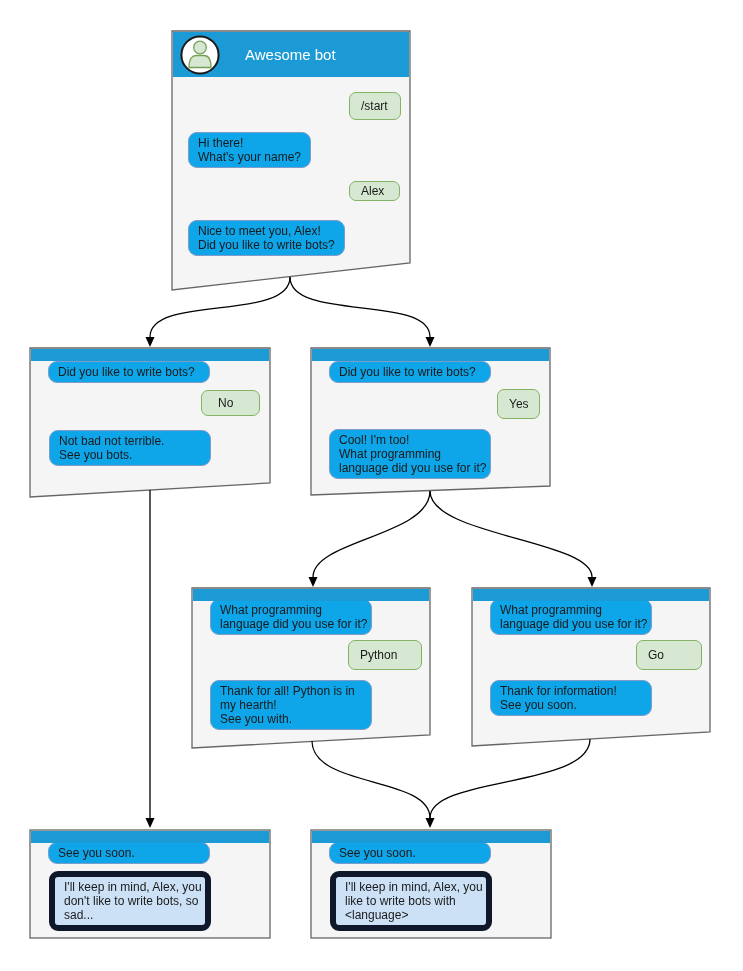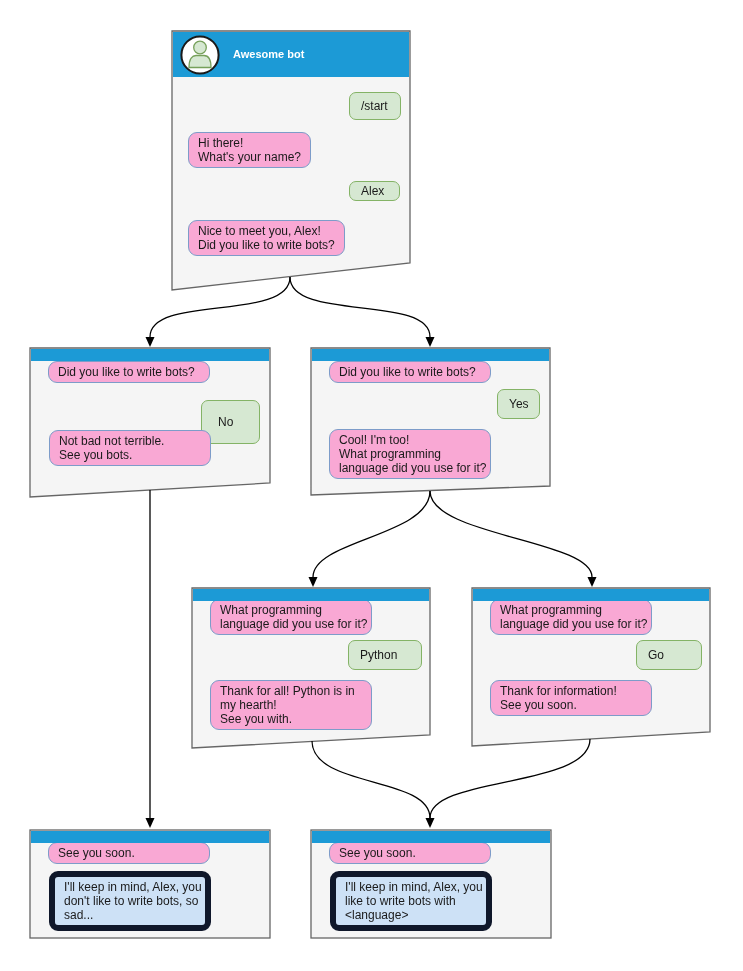--- a/index.html
+++ b/index.html
@@ -2,27 +2,27 @@
 <html><head>
 <meta charset="utf-8">
 <style>
   html,body{margin:0;padding:0;background:#ffffff;}
   #canvas{position:relative;width:743px;height:971px;background:#fff;overflow:hidden;
           font-family:"Liberation Sans",sans-serif;}
   #shapes{position:absolute;left:0;top:0;z-index:0;}
   .hdr{position:absolute;background:#1c9ad6;z-index:2;}
   .main-hdr{left:173px;top:32px;width:236px;height:45px;display:flex;align-items:center;}
   .avatar{position:absolute;left:7px;top:3px;width:40px;height:40px;}
-  .win-title{position:absolute;left:60px;top:0;line-height:45px;color:#ffffff;
-             font-size:11px;font-weight:bold;}
+  .win-title{position:absolute;left:72px;top:0;line-height:45px;color:#ffffff;
+             font-size:15px;font-weight:normal;}
   .strip{height:12px;}
   .bubble{position:absolute;z-index:1;border-radius:9px;padding:3px 9px;
           font-size:12px;line-height:14px;color:#1a1a1a;white-space:pre;
           box-sizing:border-box;margin-left:8px;}
-  .b-blue{background:#f9a8d4;border:1px solid #7d9cc9;}
+  .b-blue{background:#0ea5e9;border:1px solid #7d9cc9;}
   .b-blue2{background:#cde1f6;border:6px solid #0f172a;}
   .b-green{background:#d6e8d2;border:1px solid #84b366;border-radius:7px;
            padding:4px 11px;display:flex;align-items:center;}
   .w162{width:162px;}
 </style>
 </head>
 <body>
 
 <div id="canvas">
 
@@ -73,21 +73,21 @@
   <div class="hdr strip" style="left:312px;top:831px;width:238px;"></div>
 
   <div class="bubble b-green" style="right:342px;top:92px;width:52px;height:28px;">/start</div>
   <div class="bubble b-blue" style="left:180px;top:132px;">Hi there!
 What's your name?</div>
   <div class="bubble b-green" style="right:343px;top:181px;width:51px;height:20px;">Alex</div>
   <div class="bubble b-blue" style="left:180px;top:220px;">Nice to meet you, Alex!
 Did you like to write bots?</div>
 
   <div class="bubble b-blue w162" style="left:40px;top:361px;">Did you like to write bots?</div>
-  <div class="bubble b-green" style="right:483px;top:400px;width:59px;height:44px;padding-left:16px;">No</div>
+  <div class="bubble b-green" style="right:483px;top:390px;width:59px;height:26px;padding-left:16px;">No</div>
   <div class="bubble b-blue w162" style="left:41px;top:430px;">Not bad not terrible.
 See you bots.</div>
 
   <div class="bubble b-blue w162" style="left:321px;top:361px;">Did you like to write bots?</div>
   <div class="bubble b-green" style="right:203px;top:389px;width:43px;height:30px;">Yes</div>
   <div class="bubble b-blue w162" style="left:321px;top:429px;">Cool! I'm too!
 What programming
 language did you use for it?</div>
 
   <div class="bubble b-blue w162" style="left:202px;top:599px;">What programming

